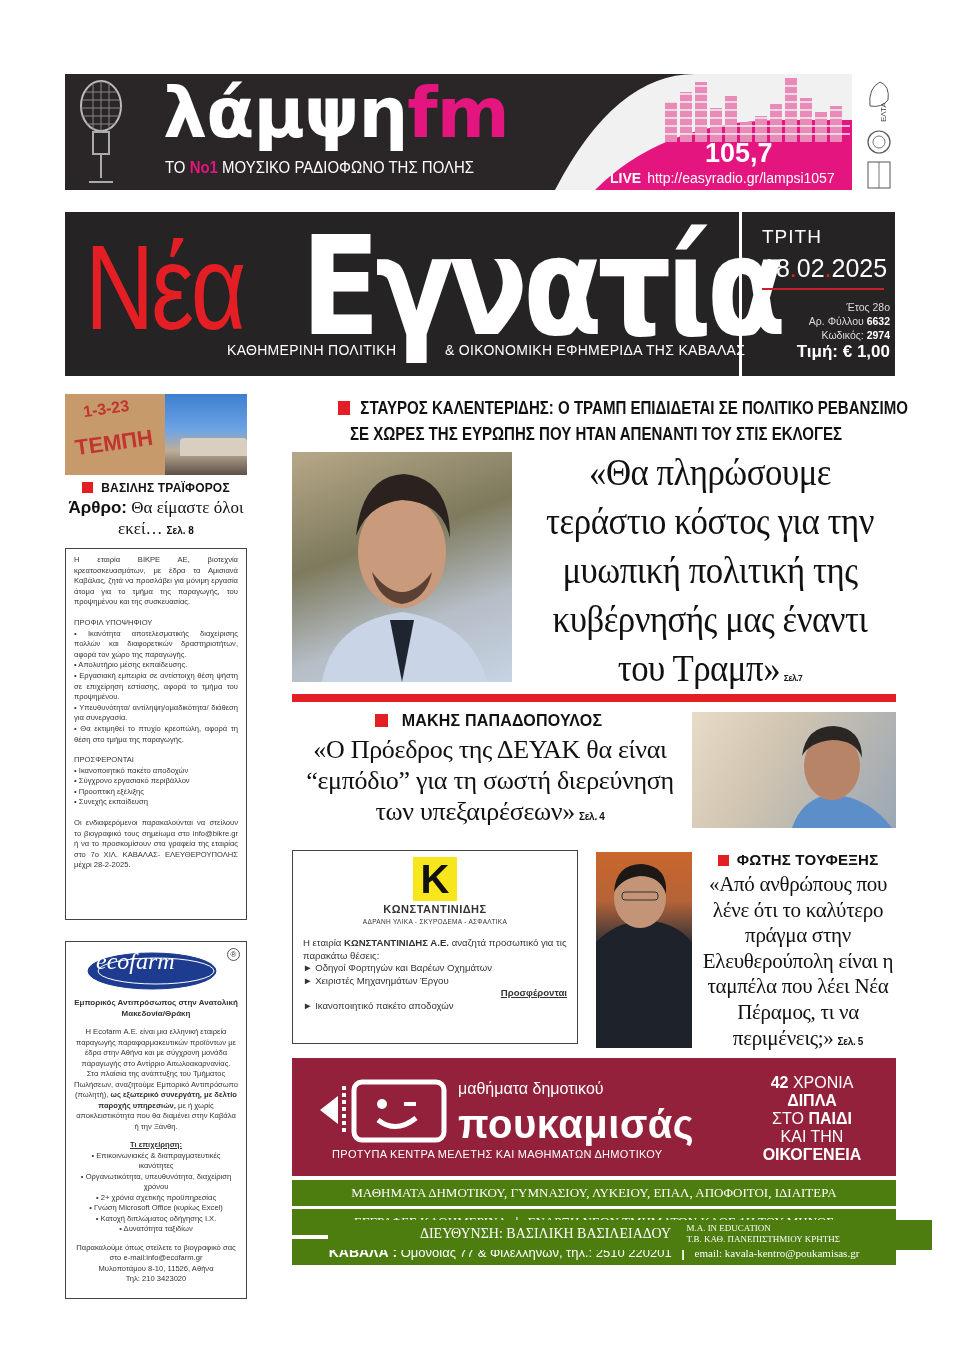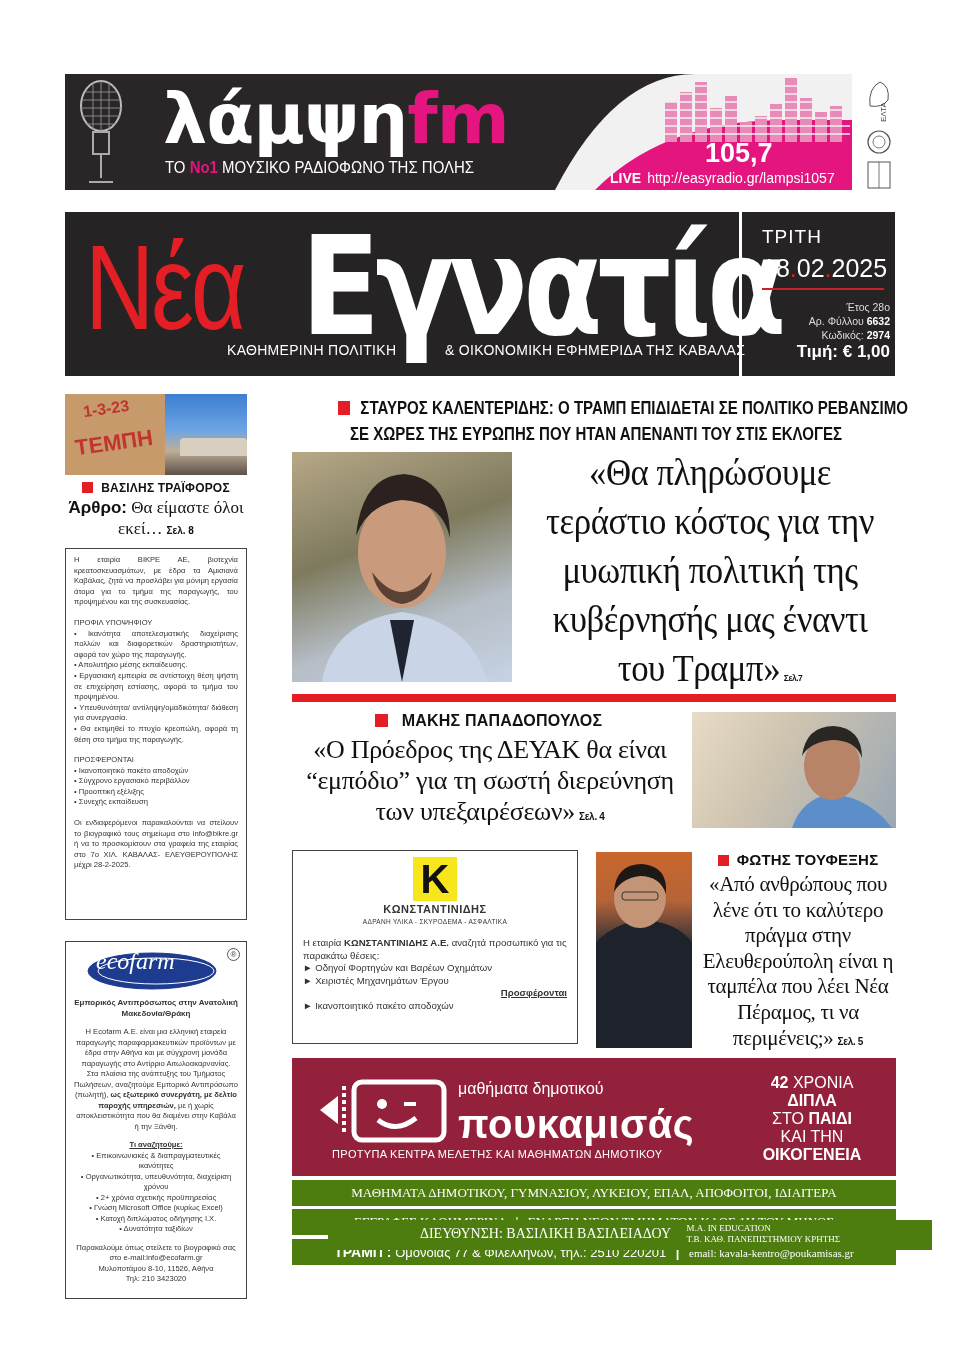--- a/index.html
+++ b/index.html
@@ -2,21 +2,21 @@
 <html><head>
 <meta charset="utf-8">
 <style>
   * { box-sizing: border-box; margin: 0; padding: 0; }
   body { width: 960px; height: 1358px; background: #fff; position: relative; overflow: hidden; font-family: "Liberation Sans", sans-serif; color: #111; }
   .abs { position: absolute; }
 
   
   .radio { left: 65px; top: 74px; width: 787px; height: 116px; background: #2a2526; overflow: hidden; }
   .radio .mic { left: 6px; top: 4px; width: 60px; height: 108px; }
-  .radio .brand { left: 98px; top: 10px; font-size: 70px; font-weight: bold; color: #fff; letter-spacing: -1px; line-height: 1; font-family: "DejaVu Sans", sans-serif; }
+  .radio .brand { left: 98px; top: 4px; font-size: 70px; font-weight: bold; color: #fff; letter-spacing: -1px; line-height: 1; font-family: "DejaVu Sans", sans-serif; }
   .radio .brand .fm { color: #e4157f; }
   .radio .tag { left: 100px; top: 84px; font-size: 17px; color: #fff; font-family: "Liberation Sans Narrow", "Liberation Sans", sans-serif; transform: scaleX(0.88); transform-origin: left; white-space: nowrap; }
   .radio .tag .no1 { color: #e4157f; font-weight: bold; }
   .radio .curve { left: 470px; top: 0; width: 330px; height: 116px; }
   .radio .eq { left: 600px; top: 4px; width: 185px; height: 64px; }
   .radio .freq { left: 640px; top: 64px; font-size: 27px; font-weight: bold; color: #fff; }
   .radio .live { left: 545px; top: 96px; font-size: 14px; color: #fff; white-space: nowrap; font-family: "Liberation Sans Narrow", "Liberation Sans", sans-serif; }
   .radio .live b { margin-right: 6px; }
   .seals { left: 862px; top: 78px; width: 34px; height: 112px; }
 
@@ -197,21 +197,21 @@
     <svg width="140" height="42" viewBox="0 0 140 42" style="position:absolute;left:12px;top:2px;">
       <ellipse cx="66" cy="21" rx="64" ry="18" fill="#1d3c8f" stroke="#1d3c8f"></ellipse>
       <ellipse cx="70" cy="21" rx="58" ry="13" fill="none" stroke="#fff" stroke-width="1"></ellipse>
     </svg>
     <div style="position:absolute;left:22px;top:8px;font-family:'Liberation Serif',serif;font-style:italic;font-size:24px;color:#fff;">ecofarm</div>
     <div style="position:absolute;right:-2px;top:0;width:13px;height:13px;border:1px solid #555;border-radius:50%;font-size:8px;line-height:11px;text-align:center;">®</div>
   </div>
   <p style="font-weight:bold;font-size:8px;">Εμπορικός Αντιπρόσωπος στην Ανατολική Μακεδονία/Θράκη</p>
   <p style="margin-bottom:0">Η Ecofarm Α.Ε. είναι μια ελληνική εταιρεία παραγωγής παραφαρμακευτικών προϊόντων με έδρα στην Αθήνα και με σύγχρονη μονάδα παραγωγής στο Αντίρριο Αιτωλοακαρνανίας.</p>
   <p><span>Στα πλαίσια της ανάπτυξης του Τμήματος Πωλήσεων, αναζητούμε Εμπορικό Αντιπρόσωπο (πωλητή), </span><b>ως εξωτερικό συνεργάτη, με δελτίο παροχής υπηρεσιών,</b><span> με ή χωρίς αποκλειστικότητα που θα διαμένει στην Καβάλα ή την Ξάνθη.</span></p>
-  <div style="font-weight:bold;text-decoration:underline;">Τι αναζητούμε:</div>
+  <div style="font-weight:bold;text-decoration:underline;">Τι επιχείρηση:</div>
   <p>
     <span style="display:block">• <span>Επικοινωνιακές &amp; διαπραγματευτικές ικανότητες</span></span>
     <span style="display:block">• <span>Οργανωτικότητα, υπευθυνότητα, διαχείριση χρόνου</span></span>
     <span style="display:block">• <span>2+ χρόνια σχετικής προϋπηρεσίας</span></span>
     <span style="display:block">• <span>Γνώση Microsoft Office (κυρίως Excel)</span></span>
     <span style="display:block">• <span>Κατοχή διπλώματος οδήγησης Ι.Χ.</span></span>
     <span style="display:block">• <span>Δυνατότητα ταξιδίων</span></span>
   </p>
   <div>Παρακαλούμε όπως στείλετε το βιογραφικό σας στο e-mail:info@ecofarm.gr</div>
   <div>Μυλοποτάμου 8-10, 11526, Αθήνα</div>
@@ -287,20 +287,20 @@
   <div class="abs right">
     <div><b>42</b><span> ΧΡΟΝΙΑ</span></div>
     <div><b>ΔΙΠΛΑ</b></div>
     <div><span>ΣΤΟ </span><b>ΠΑΙΔΙ</b></div>
     <div>ΚΑΙ ΤΗΝ</div>
     <div><b>ΟΙΚΟΓΕΝΕΙΑ</b></div>
   </div>
 </div>
 <div class="abs pbar" style="top:1180px;">ΜΑΘΗΜΑΤΑ ΔΗΜΟΤΙΚΟΥ, ΓΥΜΝΑΣΙΟΥ, ΛΥΚΕΙΟΥ, ΕΠΑΛ, ΑΠΟΦΟΙΤΟΙ, ΙΔΙΑΙΤΕΡΑ</div>
 <div class="abs pbar" style="top:1209px;"><span>ΕΓΓΡΑΦΕΣ ΚΑΘΗΜΕΡΙΝΑ</span> <b style="margin:0 6px;">|</b> <span>ΕΝΑΡΞΗ ΝΕΩΝ ΤΜΗΜΑΤΩΝ ΚΑΘΕ 1Η ΤΟΥ ΜΗΝΟΣ</span></div>
-<div class="abs pbar" style="top:1239px;font-family:'Liberation Sans',sans-serif;"><b style="font-size:14px;">ΤΡΑΜΠ :</b> <span>Ομονοίας 77 &amp; Φιλελλήνων, τηλ.: 2510 220201</span> <b style="margin:0 6px;">|</b> <span style="font-family:'Liberation Serif',serif;font-size:11px;">email: kavala-kentro@poukamisas.gr</span></div>
+<div class="abs pbar" style="top:1239px;font-family:'Liberation Sans',sans-serif;"><b style="font-size:14px;">ΚΑΒΑΛΑ :</b> <span>Ομονοίας 77 &amp; Φιλελλήνων, τηλ.: 2510 220201</span> <b style="margin:0 6px;">|</b> <span style="font-family:'Liberation Serif',serif;font-size:11px;">email: kavala-kentro@poukamisas.gr</span></div>
 <div class="abs pbar" style="top:1220px;height:30px;margin-left:36px;">
   <span style="font-size:14px;vertical-align:middle;">ΔΙΕΥΘΥΝΣΗ: ΒΑΣΙΛΙΚΗ ΒΑΣΙΛΕΙΑΔΟΥ</span>
   <span style="display:inline-block;vertical-align:middle;text-align:left;font-size:9px;line-height:11px;margin-left:12px;">
     <span style="display:block;">M.A. IN EDUCATION</span>
     <span style="display:block;">Τ.Β. ΚΑΘ. ΠΑΝΕΠΙΣΤΗΜΙΟΥ ΚΡΗΤΗΣ</span>
   </span>
 </div>
 
 </body></html>

